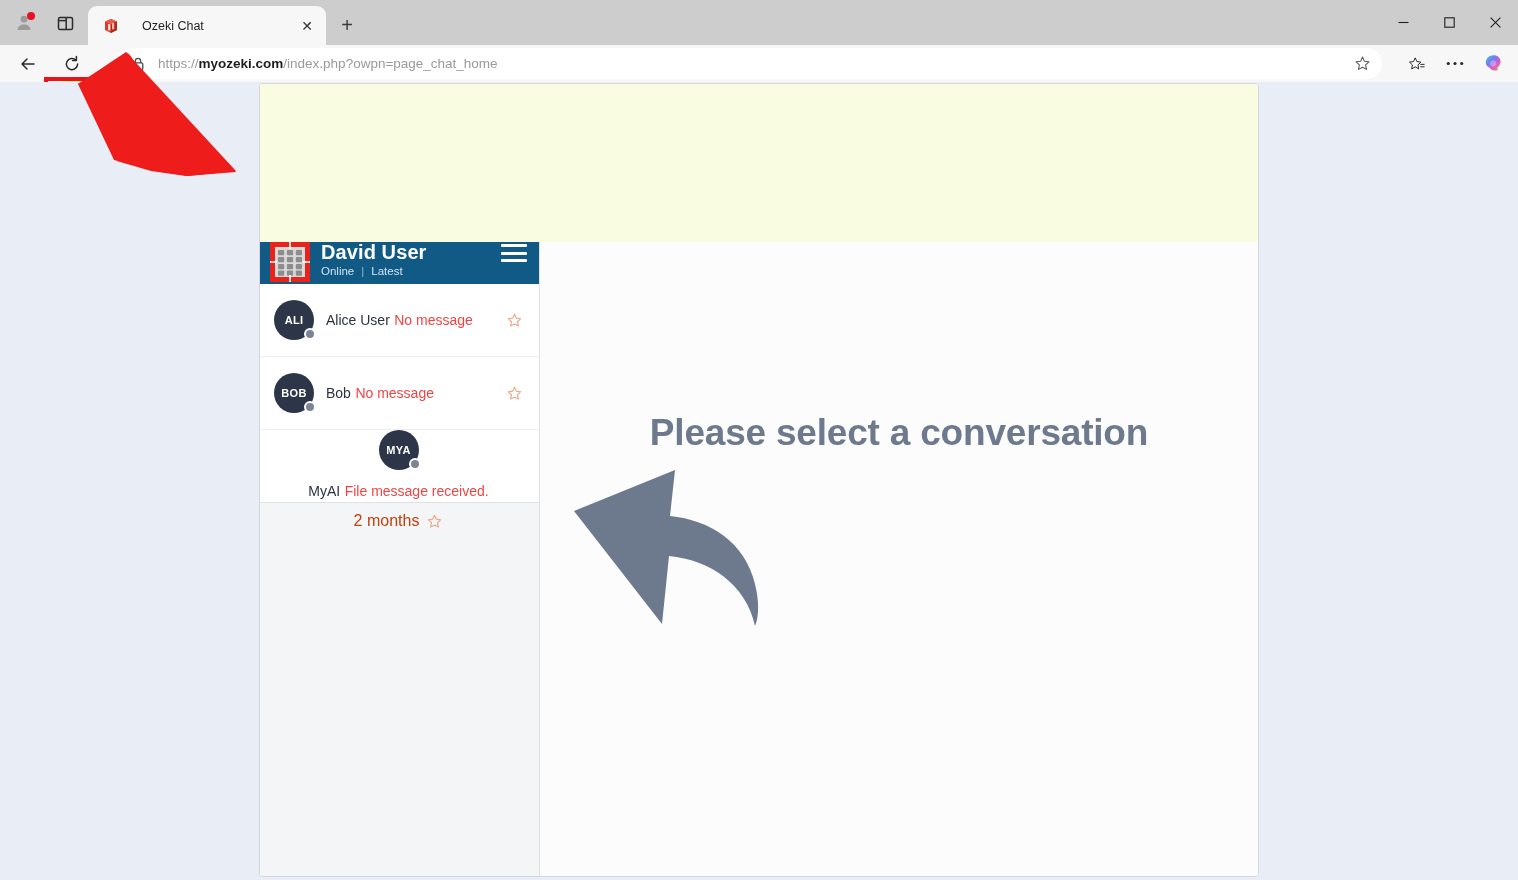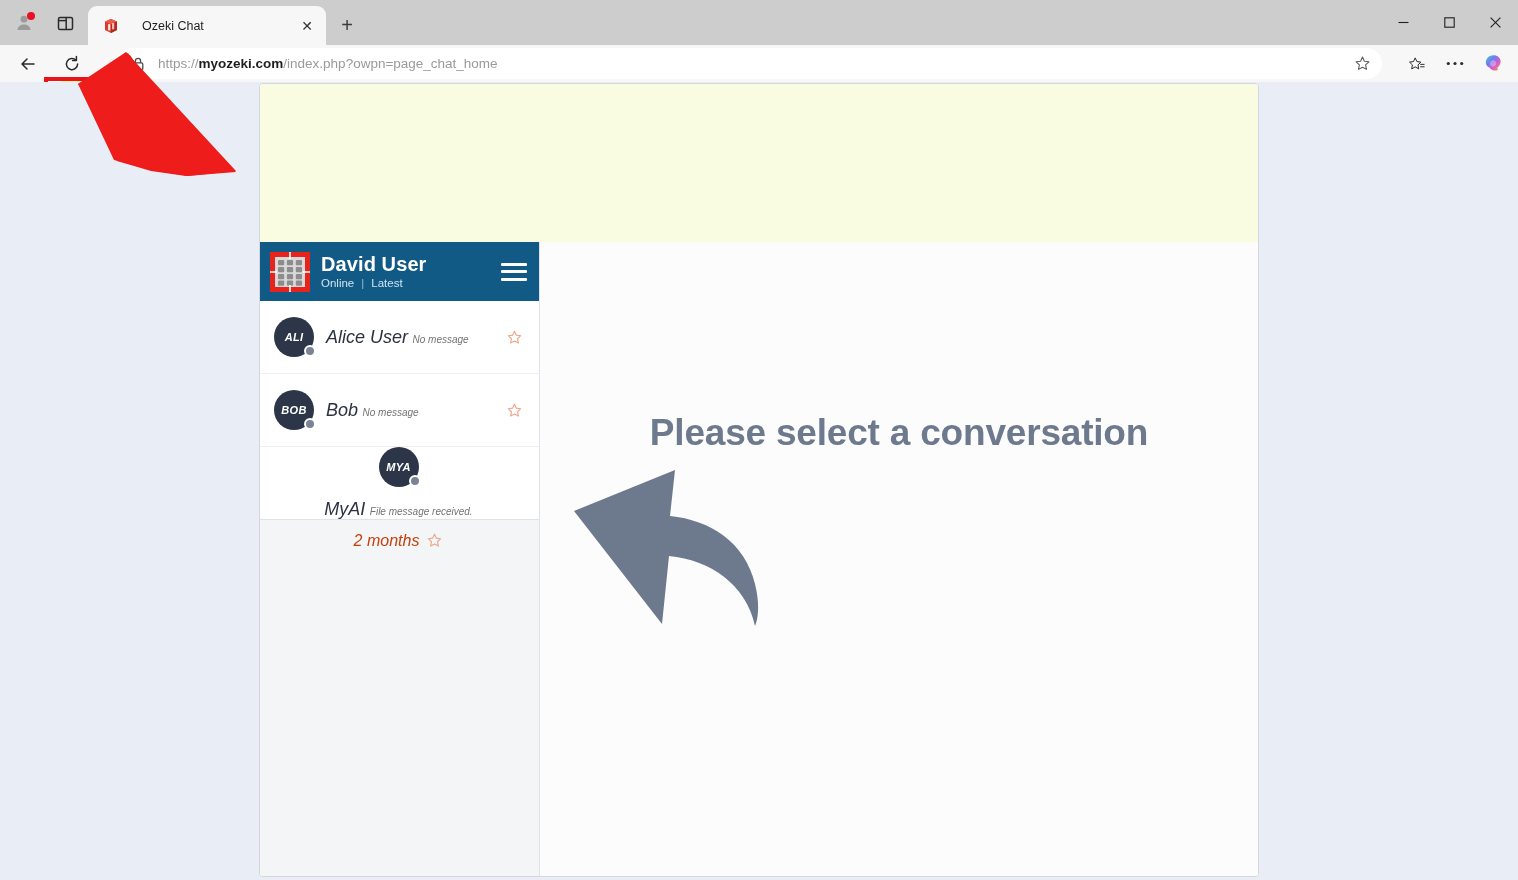--- a/index.html
+++ b/index.html
@@ -120,63 +120,63 @@
   }
 
   .chat-body { display: flex; height: calc(100% - 158px); }
 
   
   .sidebar {
     width: 280px; flex: none; background: #f4f5f7;
     border-right: 1px solid #dfe2e7; display: flex; flex-direction: column;
   }
   .profile-bar {
-    height: 59px; background: #115a86;
-    display: flex; align-items: center; padding: 0 12px 0 10px; gap: 11px;
+    height: 42px; background: #115a86;
+    display: flex; padding: 0 12px 0 10px; gap: 11px;
   }
   .profile-avatar { width: 40px; height: 40px; flex: none; }
   .profile-meta { flex: 1; min-width: 0; }
   .profile-name {
     font-size: 20px; font-weight: 700; color: #ffffff; line-height: 1.05;
     letter-spacing: .1px;
   }
   .profile-sub {
     font-size: 11.5px; color: #cfe3f0; margin-top: 2px;
     display: flex; align-items: center; gap: 7px;
   }
   .profile-sub .sep { color: #8fb9d3; }
   .hamburger { width: 26px; height: 22px; flex: none; display: flex; flex-direction: column; justify-content: space-between; padding: 2px 0; }
   .hamburger i { display: block; height: 3px; background: #fff; border-radius: 1px; }
 
-  .contact-list { background: #ffffff; font-style: italic; }
+  .contact-list { background: #ffffff; }
   .contact {
     height: 73px; display: flex; align-items: center;
     padding: 0 16px 0 14px; gap: 12px; position: relative;
     border-bottom: 1px solid #eceef1;
   }
   .contact:last-child { border-bottom: 1px solid #dfe2e7; flex-direction: column; }
   .c-avatar-wrap { position: relative; width: 40px; height: 40px; flex: none; }
   .c-avatar {
     width: 40px; height: 40px; border-radius: 50%;
     background: #2c3648; color: #ffffff;
     font-size: 11px; font-weight: 700; letter-spacing: .3px;
     display: flex; align-items: center; justify-content: center;
   }
   .c-status {
     position: absolute; right: -2px; bottom: 0px;
     width: 12px; height: 12px; border-radius: 50%;
     background: #7b8494; border: 2px solid #ffffff;
   }
   .c-text { flex: 1; min-width: 0; }
   .c-name {
-    font-size: 18px; color: #2b3341; line-height: 1.15;
+    font-size: 14px; color: #2b3341; line-height: 1.15;
     white-space: nowrap; overflow: hidden; text-overflow: ellipsis;
   }
   .c-preview {
-    font-size: 10px; color: #737373; margin-top: 2px;
+    font-size: 14px; color: #ef4444; margin-top: 2px;
     white-space: nowrap; overflow: hidden; text-overflow: ellipsis;
   }
   .c-right { display: flex; align-items: center; gap: 7px; flex: none; }
   .c-time { font-size: 16px; color: #c2410c; }
   .star-ico { width: 17px; height: 17px; display: block; }
   .sidebar-filler { flex: 1; background: #f4f5f7; }
 
   
   .conv-pane { flex: 1; background: #fcfcfd; display: flex; flex-direction: row; min-width: 0; }
   .conv-header {

